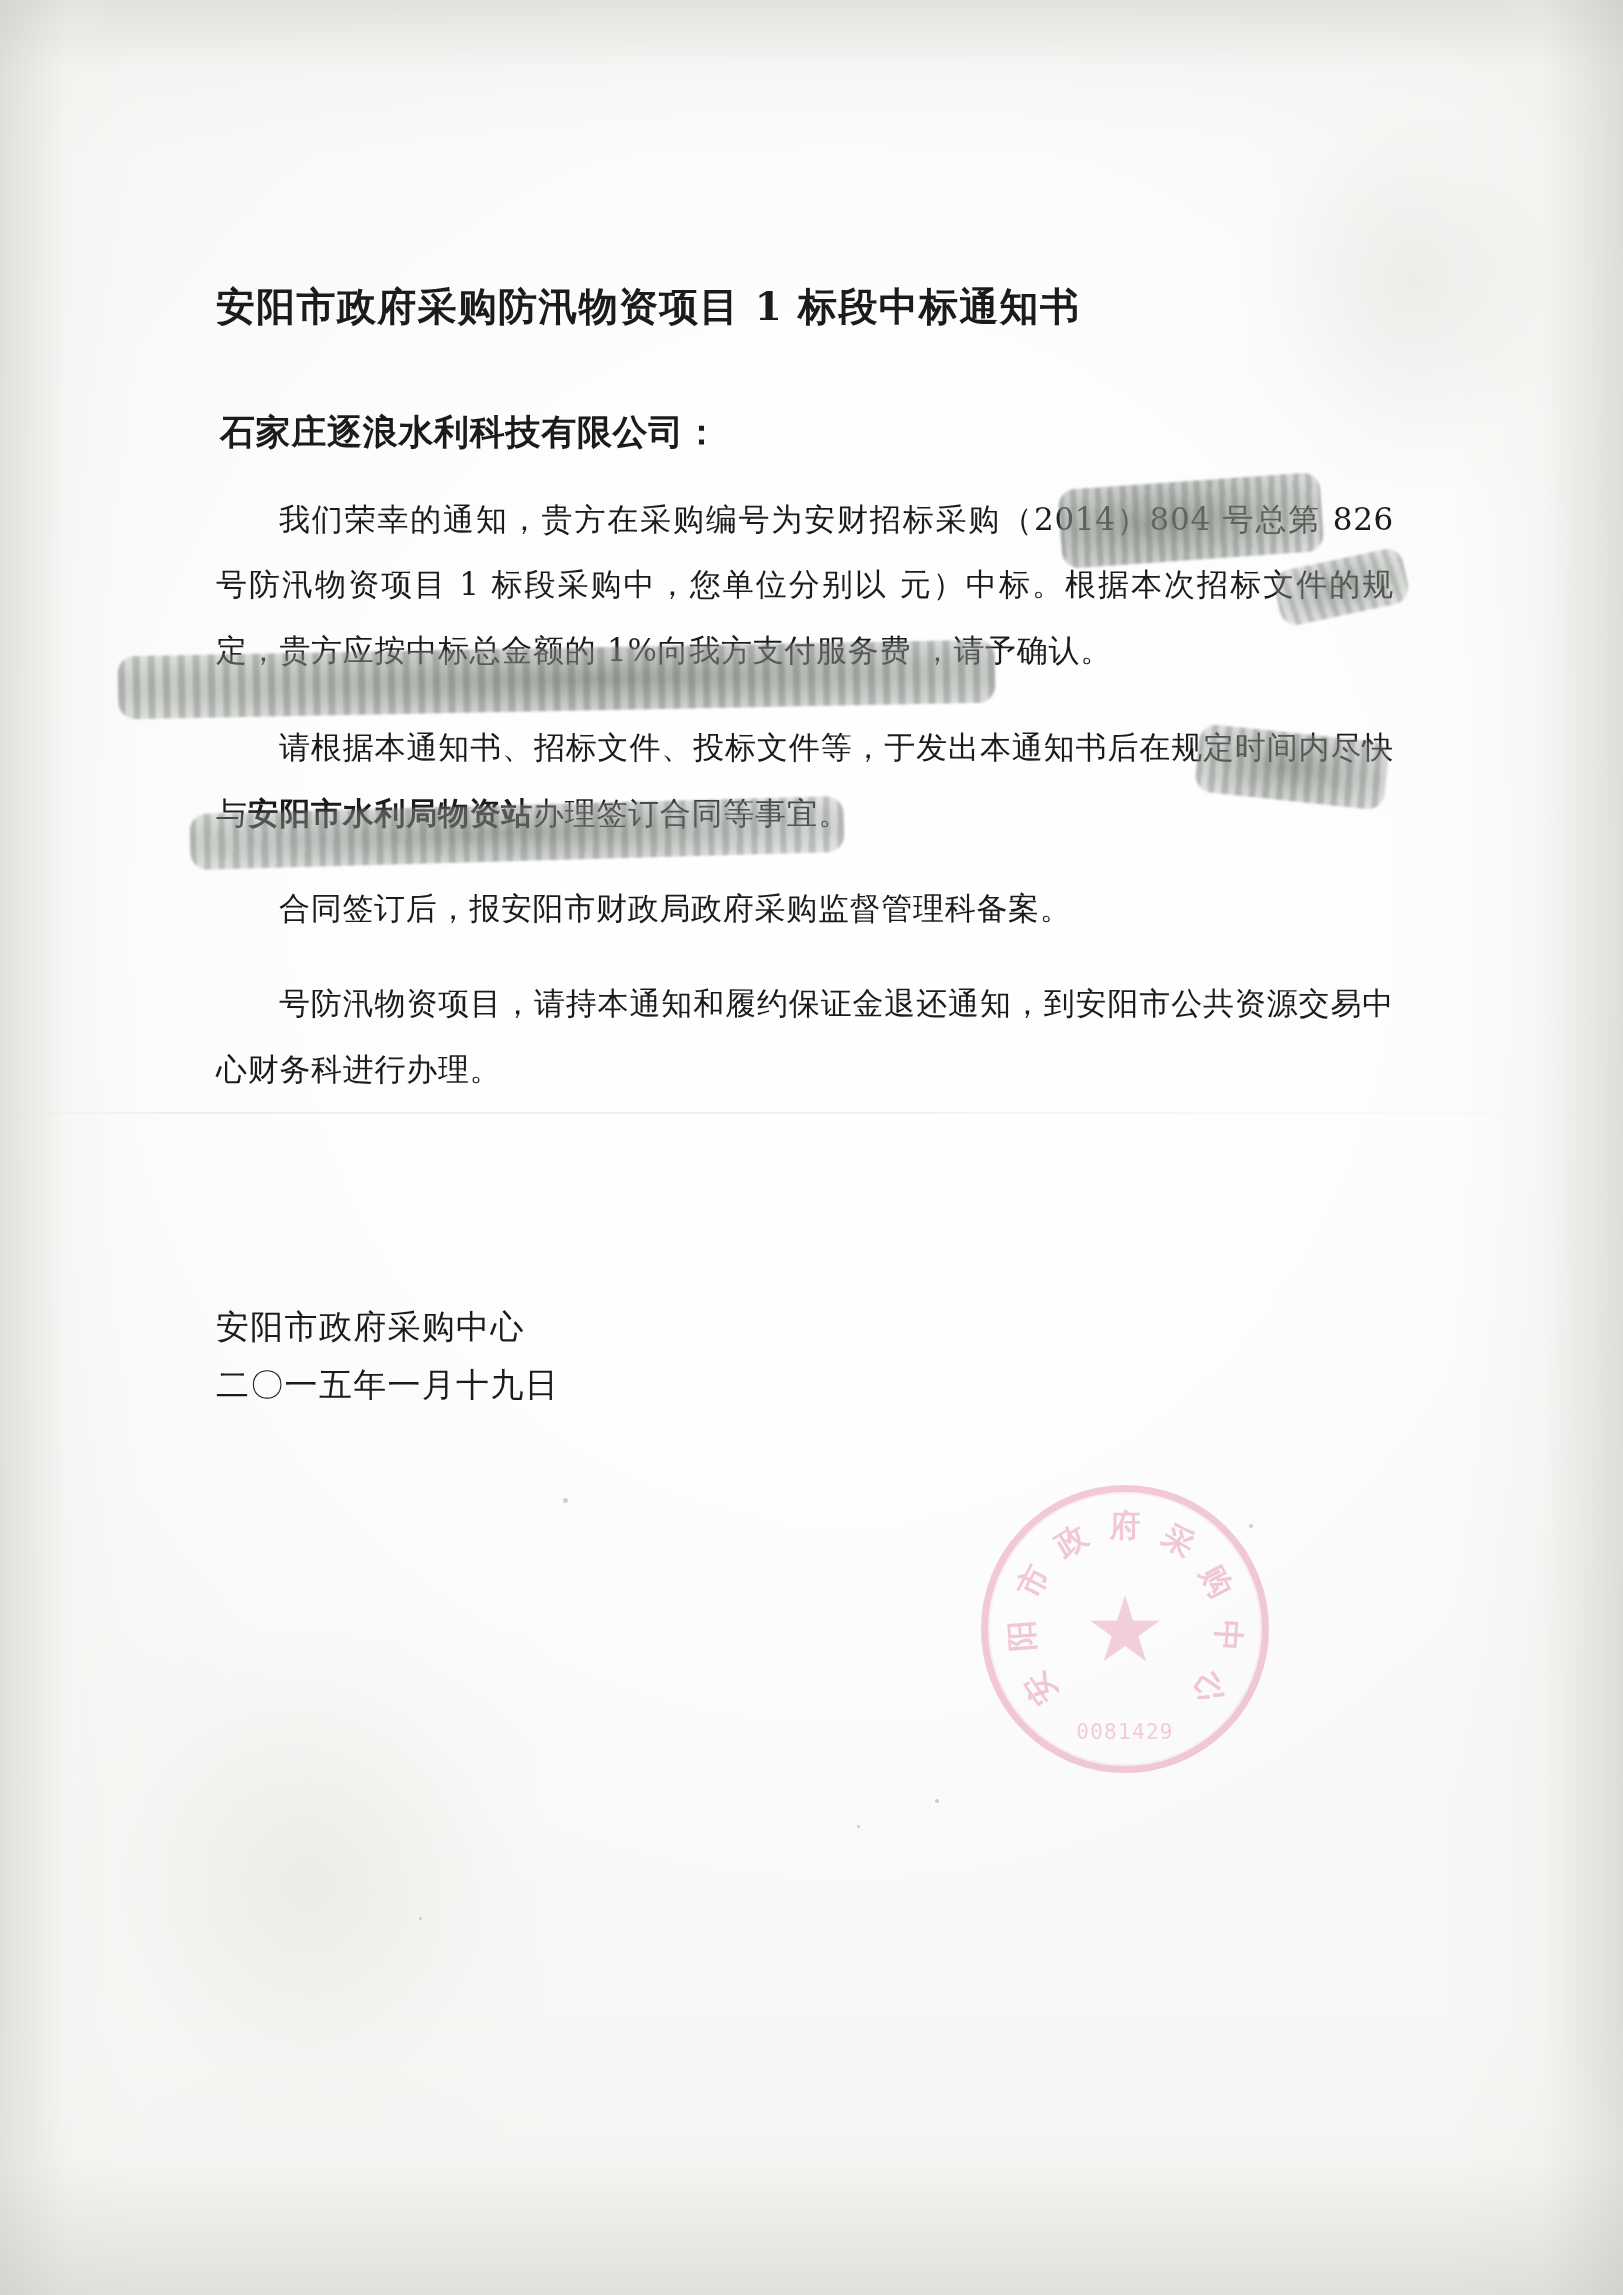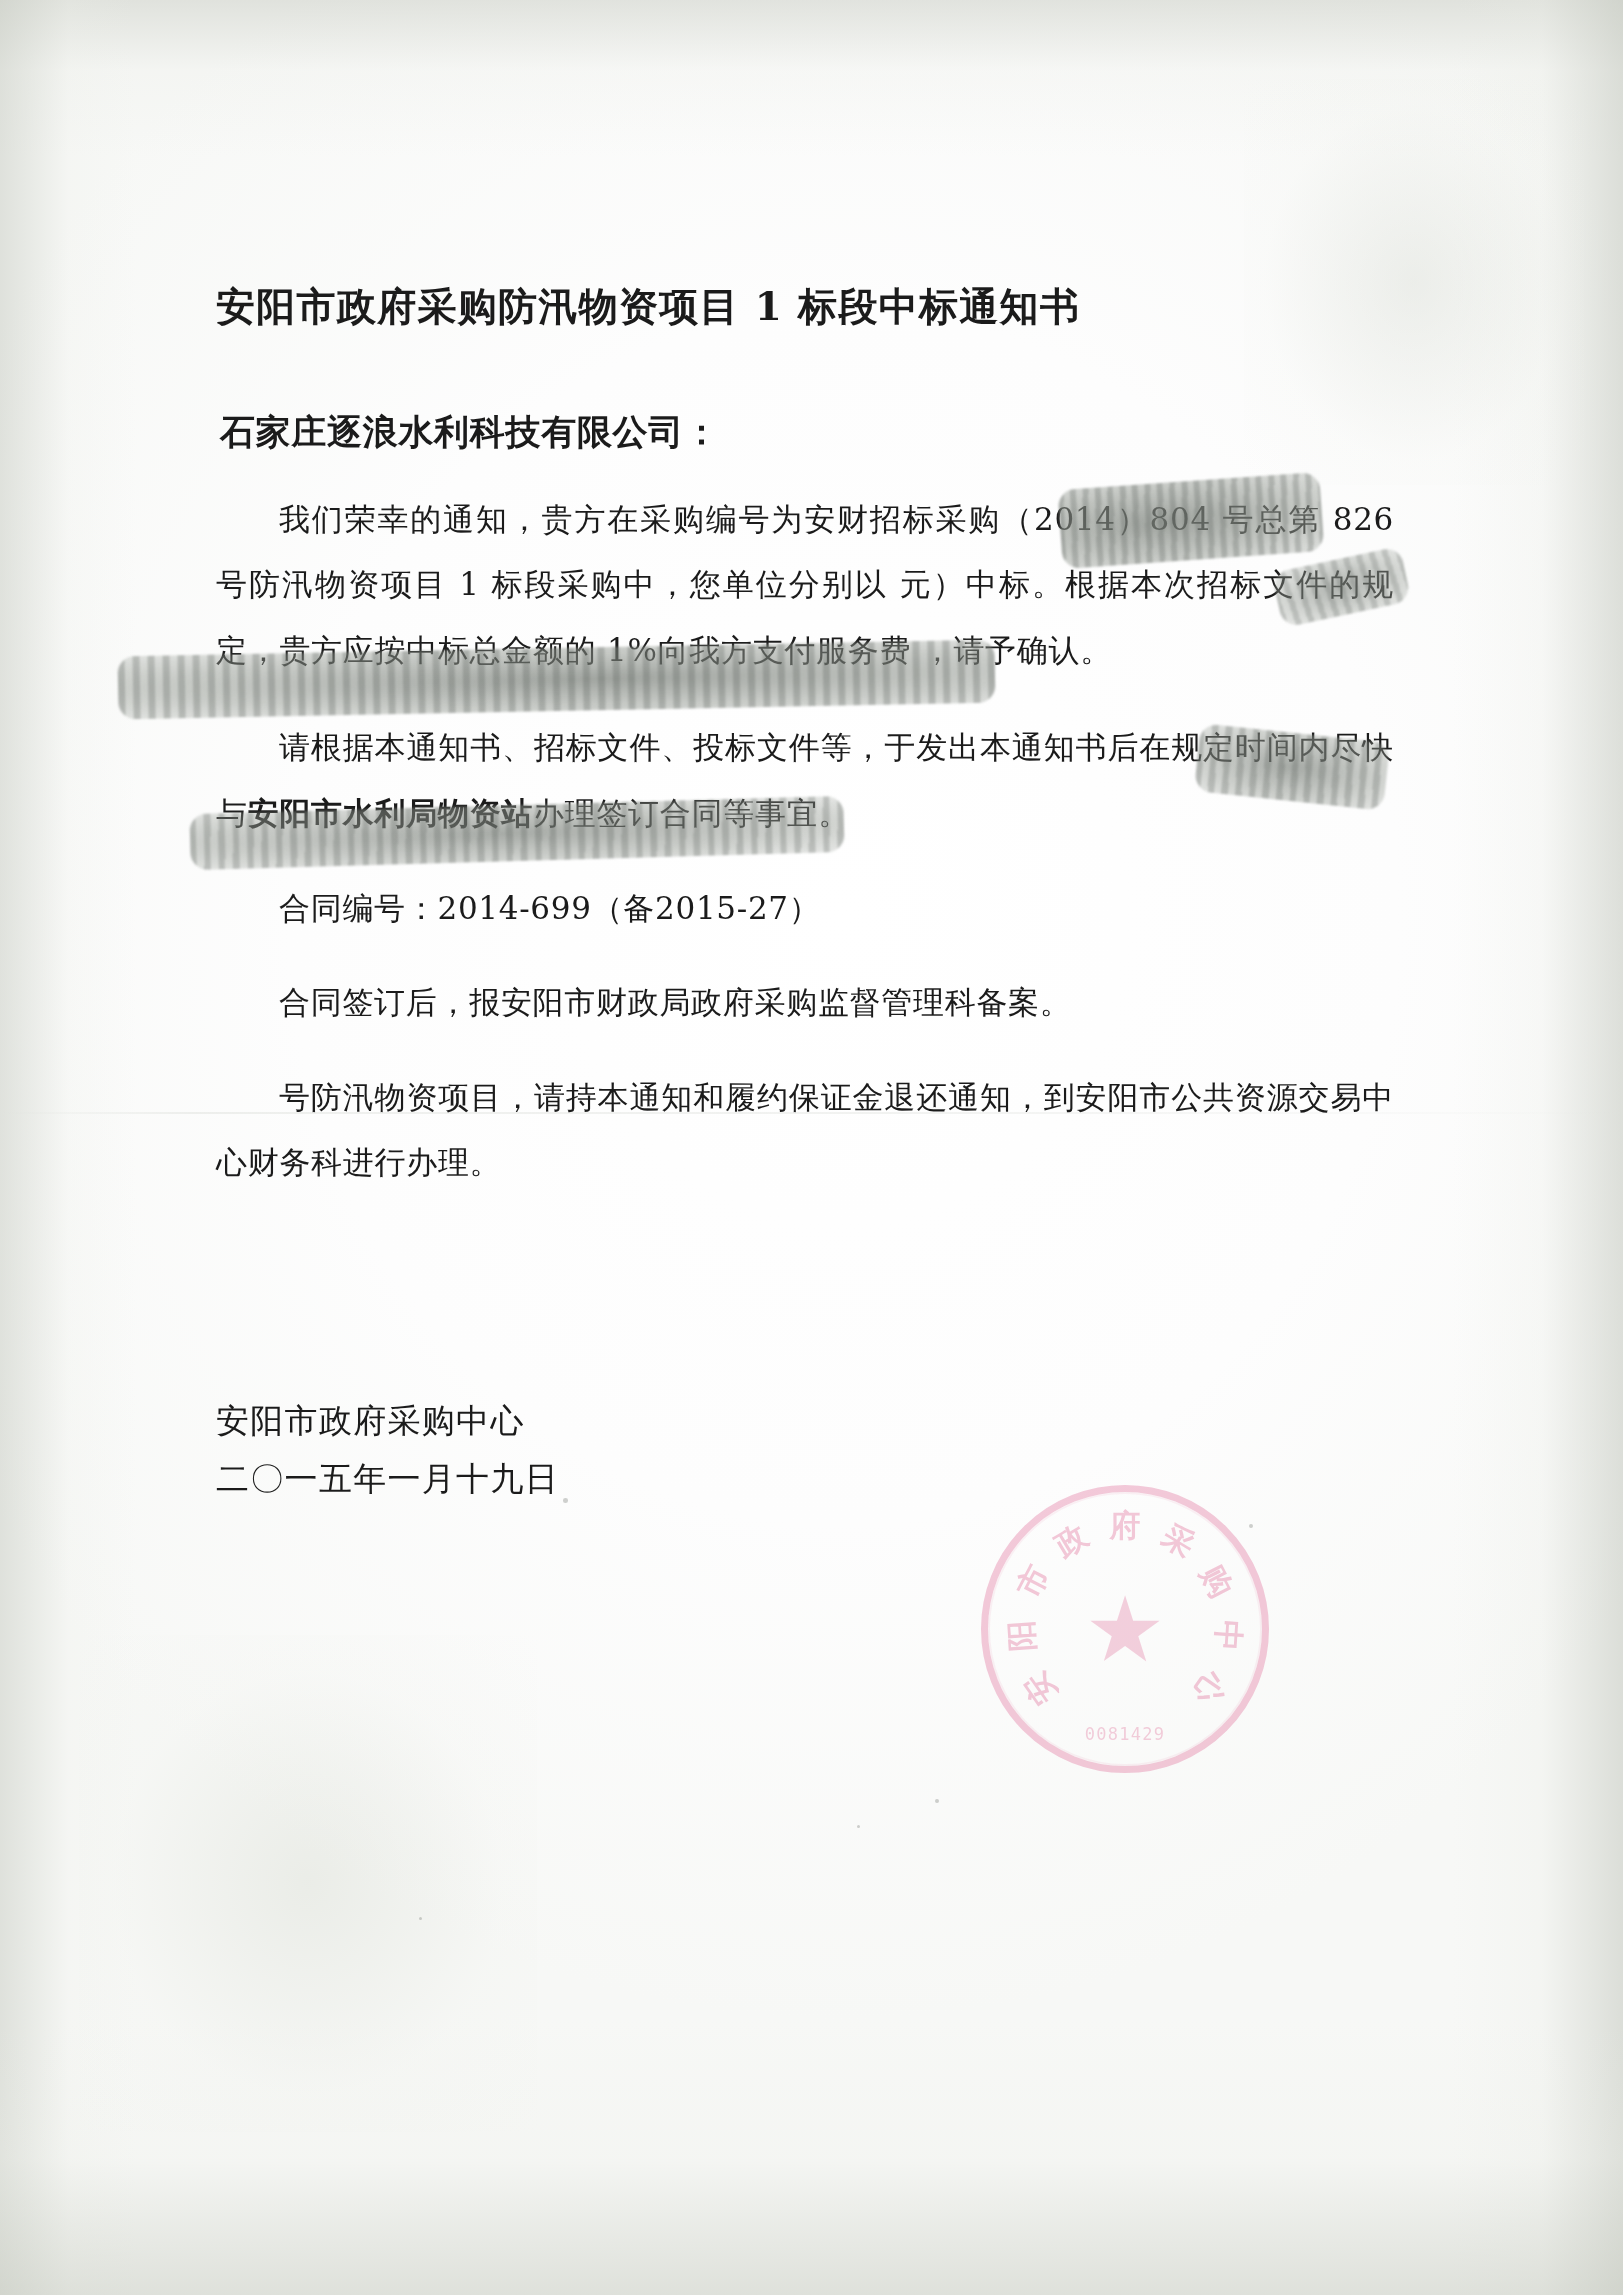--- a/index.html
+++ b/index.html
@@ -184,21 +184,21 @@
     font-weight: bold;
     transform-origin: 0 0;
     font-family: "DejaVu Serif", "Liberation Serif", serif;
     white-space: nowrap;
   }
   #seal-bottom-code {
     position: absolute;
     left: 50%;
     bottom: 29px;
     transform: translateX(-50%);
-    font-size: 17px;
+    font-size: 21px;
     letter-spacing: 1.3px;
     color: rgba(214, 60, 118, .45);
     font-family: "DejaVu Sans Mono", monospace;
   }
 
   
   .speck { position: absolute; background: rgba(120,124,118,.35); border-radius: 50%; }
 </style>
 </head>
 <body>
@@ -228,21 +228,20 @@
     <p class="para indent loose">
       <span>我们荣幸的通知，贵方在采购编号为安财招标采购（2014）804 号总第 826 号防汛物资项目 1 标段采购中，您单位分别以</span>
       <span>元）中标。根据本次招标文件的规定，贵方应按中标总金额的 1%向我方支付服务费</span>
       <span>，请予确认。</span>
     </p>
 
     <p class="para indent loose">
       <span>请根据本通知书、招标文件、投标文件等，于发出本通知书后在规定时间内尽快与</span><span class="bold-inline">安阳市水利局物资站</span><span>办理签订合同等事宜。</span>
     </p>
 
-    <p class="para indent">合同编号：2014-699（备2015-27）</p>
 
     <p class="para indent">合同签订后，报安阳市财政局政府采购监督管理科备案。</p>
 
     <p class="para indent loose">号防汛物资项目，请持本通知和履约保证金退还通知，到安阳市公共资源交易中心财务科进行办理。</p>
 
     <div id="closing-block">
       <div>安阳市政府采购中心</div>
       <div>二〇一五年一月十九日</div>
     </div>
 

